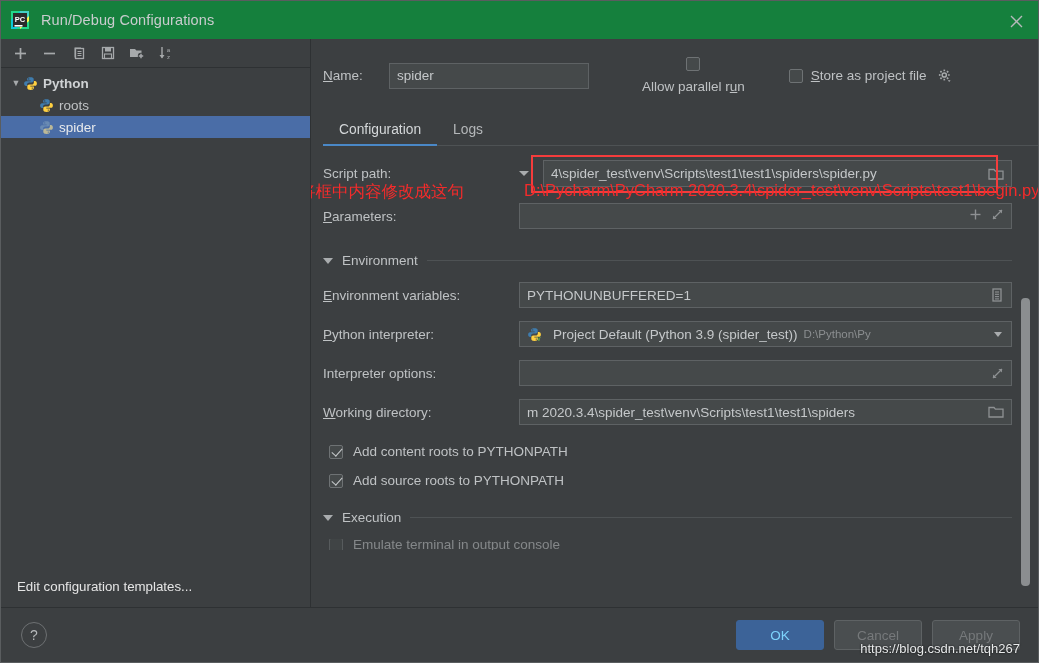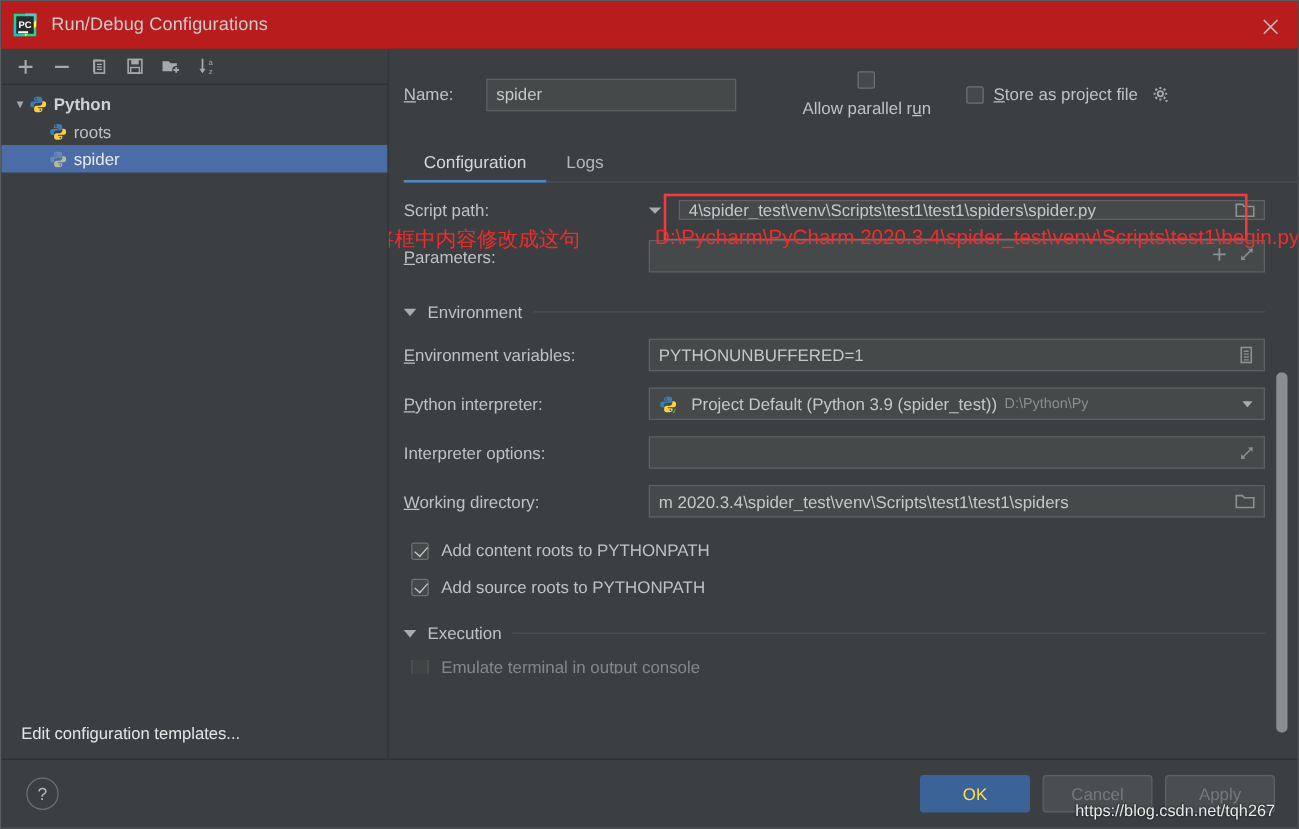--- a/index.html
+++ b/index.html
@@ -14,21 +14,21 @@
     position: relative;
     width: 1039px; height: 663px;
     background: #3c3f41;
     border: 1px solid #5a5d5f;
     display: flex; flex-direction: column;
   }
 
   
   .titlebar {
     height: 38px; flex: 0 0 38px;
-    background: #b91c1c;
+    background: #15803d;
     display: flex; align-items: center;
     padding: 0 8px 0 9px;
     position: relative;
   }
   .pc-logo { width: 20px; height: 20px; position: relative; flex: 0 0 20px; }
   .title-text {
     margin-left: 11px;
     font-size: 14.5px; color: #c9ccce; letter-spacing: .1px;
   }
   .close-btn {
@@ -218,21 +218,21 @@
     display: flex; align-items: center; justify-content: center;
     font-size: 14px; cursor: pointer;
   }
   .btns { margin-left: auto; display: flex; gap: 10px; }
   .btn {
     min-width: 88px; height: 30px;
     display: flex; align-items: center; justify-content: center;
     font-size: 13.5px; border-radius: 3px; cursor: pointer;
     border: 1px solid #5e6264; color: #b9bcbe; background: #4a4e50;
   }
-  .btn.primary { background: #3c6398; border-color: #3c6398; color: #fde047; }
+  .btn.primary { background: #3c6398; border-color: #3c6398; color: #7dd3fc; }
   .btn.disabled { color: #76797b; }
   .watermark {
     position: absolute; right: 18px; bottom: 6px;
     color: #e9ebec; font-size: 13px; text-shadow: 0 0 2px #000;
     white-space: nowrap;
   }
 </style>
 </head>
 <body>
 
@@ -352,21 +352,21 @@
         <span class="lbl name-label"><span class="u">N</span><span>ame:</span></span>
         <div class="txt name-input">
           <span class="val">spider</span>
         </div>
 
         <div class="cb-wrap" style="margin-left:49px;flex-direction:column;">
           <span class="cb"></span>
           <span class="lbl">Allow parallel r<span class="u">u</span>n</span>
         </div>
 
-        <div class="cb-wrap" style="margin-left:24px;">
+        <div class="cb-wrap" style="margin-left:40px;">
           <span class="cb"></span>
           <span class="lbl"><span class="u">S</span>tore as project file</span>
         </div>
         <span class="gear-icon">
           <svg width="16" height="16" viewBox="0 0 16 16">
             <circle cx="7.3" cy="7" r="2.1" fill="none" stroke="#a7aaac" stroke-width="1.5"></circle>
             <g stroke="#a7aaac" stroke-width="1.7">
               <line x1="7.3" y1="1.6" x2="7.3" y2="3.2"></line>
               <line x1="7.3" y1="10.8" x2="7.3" y2="12.4"></line>
               <line x1="1.9" y1="7" x2="3.5" y2="7"></line>
@@ -384,21 +384,21 @@
       <div class="tabs">
         <div class="tab active">Configuration</div>
         <div class="tab">Logs</div>
       </div>
 
       <div class="form">
 
         <div class="frow" style="margin-bottom:16px;">
           <span class="lbl f">Script path:</span>
           <span class="caret"></span>
-          <div class="txt fld" style="height:16px;">
+          <div class="txt fld" style="height:27px;">
             <span class="val">4\spider_test\venv\Scripts\test1\test1\spiders\spider.py</span>
             <span class="field-btn">
               <svg width="16" height="14" viewBox="0 0 16 14">
                 <path d="M1 2.5 H6 L7.4 4.2 H15 V12 H1 Z" fill="none" stroke="#8e9193" stroke-width="1.3"></path>
               </svg>
             </span>
           </div>
           <div class="redbox" style="left:208px; top:-5px; right:14px; height:38px;"></div>
         </div>
 

